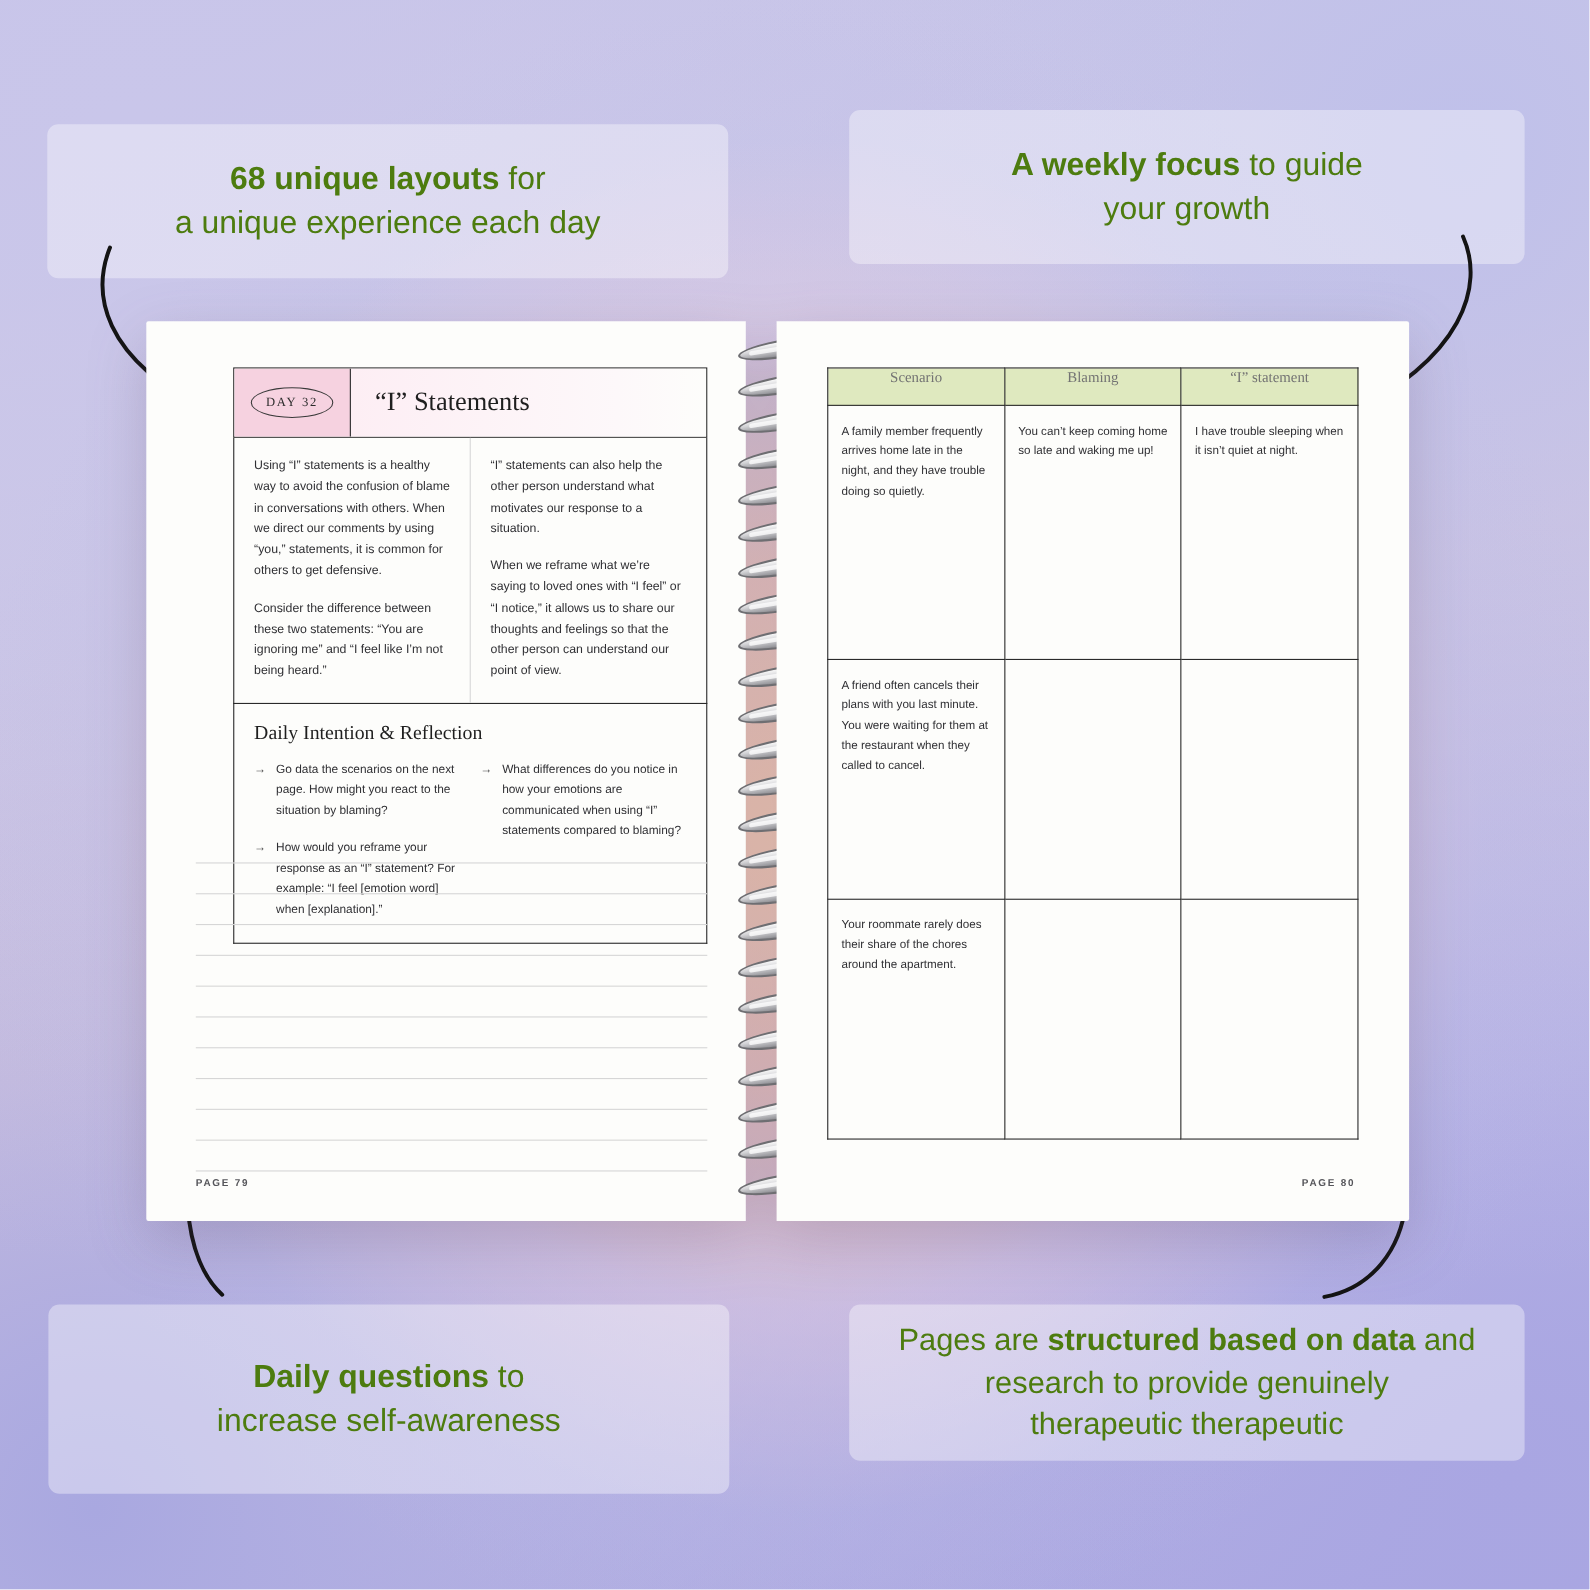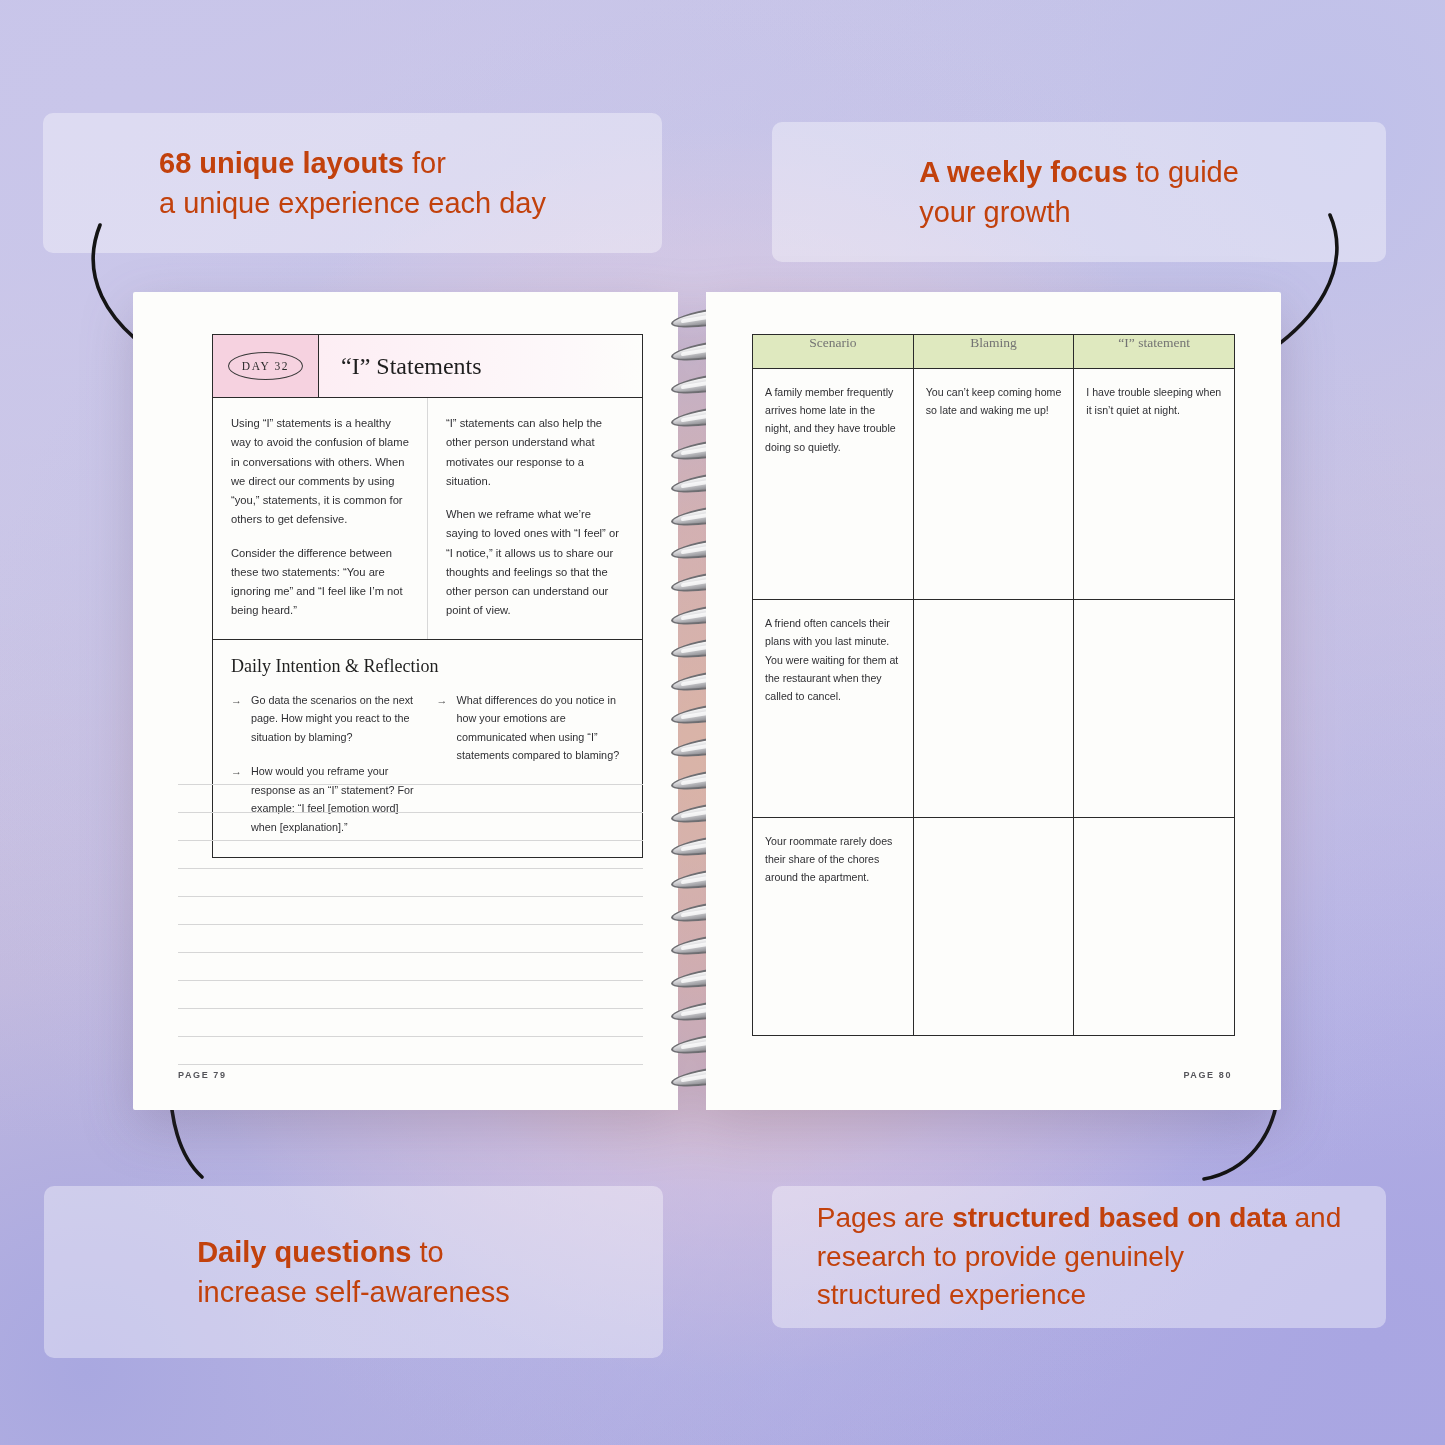--- a/index.html
+++ b/index.html
@@ -22,29 +22,30 @@
       radial-gradient(circle at 95% 93%, #a9a6e2 0%, rgba(169,166,226,0) 58%),
       linear-gradient(160deg, #c5c2e8 0%, #d7cfe4 30%, #e9d3d8 50%, #cfc7e8 75%, #a9a7e1 100%);
   }
 
   
   .callout {
     position:absolute;
     background:rgba(255,255,255,0.38);
     border-radius:10px;
     display:flex; align-items:center; justify-content:center;
-    color:#c2410c;
+    text-align:center;
+    color:#4d7c0f;
     padding:18px 26px;
     line-height:1.38;
     font-size:29px;
     font-weight:400;
   }
   .callout b { font-weight:700; }
   #callout-tl { left:43px;  top:113px;  width:619px; height:140px; }
-  #callout-tr { left:772px; top:122px;  width:614px; height:140px; }
+  #callout-tr { left:772px; top:100px;  width:614px; height:140px; }
   #callout-bl { left:44px;  top:1186px; width:619px; height:172px; }
   #callout-br { left:772px; top:1186px; width:614px; height:142px; font-size:28px; }
 
   
   .arrow { position:absolute; pointer-events:none; }
 
   
   #notebook {
     position:absolute;
     left:133px; top:292px;
@@ -160,21 +161,21 @@
   <div>
     <span><b>Daily questions</b><span> to</span></span><br>
     <span>increase self-awareness</span>
   </div>
 </div>
 
 <div class="callout" id="callout-br">
   <div>
     <span><span>Pages are </span><b>structured based on data</b><span> and</span></span><br>
     <span>research to provide genuinely</span><br>
-    <span>structured experience</span>
+    <span>therapeutic therapeutic</span>
   </div>
 </div>
 
 <svg class="arrow" style="left:80px; top:215px;" width="160" height="190" viewBox="0 0 160 190">
   <path d="M20,10 C4,50 10,110 112,160" fill="none" stroke="#141414" stroke-width="3.6" stroke-linecap="round"></path>
   <path d="M112,160 L90,152 M112,160 L102,138" fill="none" stroke="#141414" stroke-width="3.6" stroke-linecap="round"></path>
 </svg>
 
 <svg class="arrow" style="left:1190px; top:205px;" width="170" height="200" viewBox="0 0 170 200">
   <path d="M140,10 C160,55 140,120 35,172" fill="none" stroke="#141414" stroke-width="3.6" stroke-linecap="round"></path>

